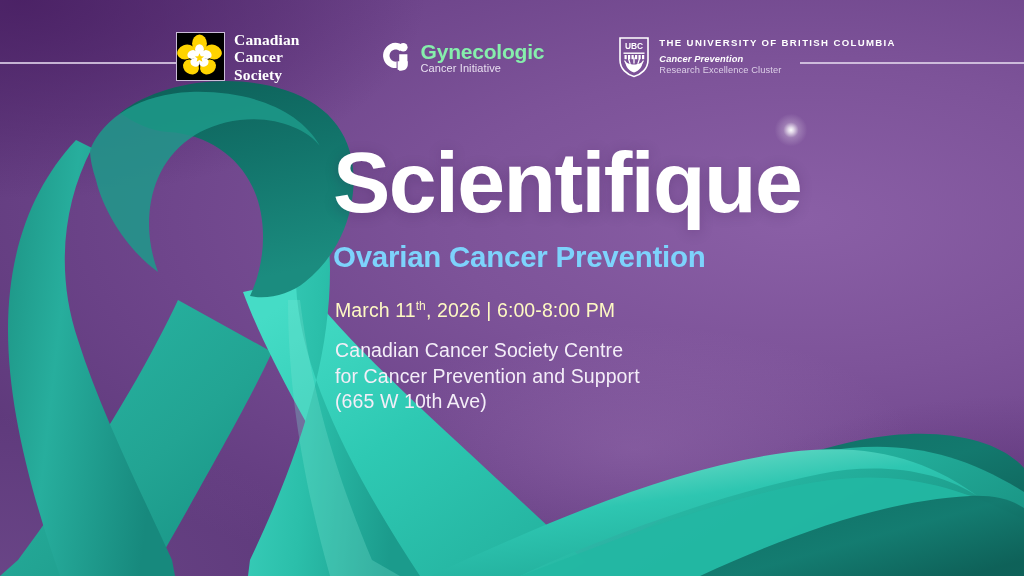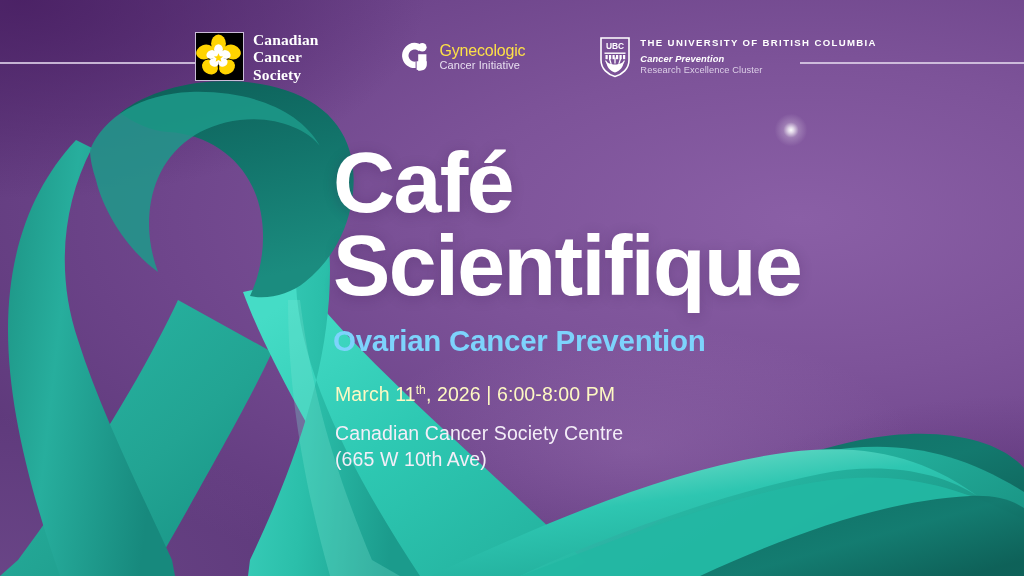--- a/index.html
+++ b/index.html
@@ -85,21 +85,21 @@
     line-height: 1.12;
     letter-spacing: 0.1px;
   }
 
   
   .gci-logo { gap: 8px; margin-right: 26px; }
   .gci-mark { width: 34px; height: 36px; }
   .gci-mark svg { display:block; width:34px; height:36px; }
   .gci-text { line-height: 1.0; }
   .gci-title {
-    color:#fde047; font-size: 16px; font-weight: 400; letter-spacing: -0.2px;
+    color:#86efac; font-size: 21px; font-weight: 700; letter-spacing: -0.2px;
     display:block;
   }
   .gci-sub {
     color:#e8dff0; font-size: 11px; font-weight: 400; letter-spacing: 0.1px;
     display:block; margin-top: 1px;
   }
 
   
   .ubc-logo { gap: 9px; }
   .ubc-shield { width: 32px; height: 42px; }
@@ -341,24 +341,24 @@
       <span class="ubc-text">
         <span class="ubc-univ">THE UNIVERSITY OF BRITISH COLUMBIA</span>
         <span class="ubc-cp">Cancer Prevention</span>
         <span class="ubc-rec">Research Excellence Cluster</span>
       </span>
     </div>
   </div>
 
   <div class="content">
     <h1 class="title">
-      <span class="line">Café</span>
       <span class="line">Scientifique</span>
     </h1>
     <div class="subtitle">Ovarian Cancer Prevention</div>
     <div class="datetime"><span>March 11</span><sup>th</sup><span>,  2026 | 6:00-8:00 PM</span></div>
     <div class="venue">
       <span>Canadian Cancer Society Centre</span>
+      <span>for Cancer Prevention and Support</span>
       <span>(665 W 10th Ave)</span>
     </div>
   </div>
 
 </div>
 
 </body></html>

